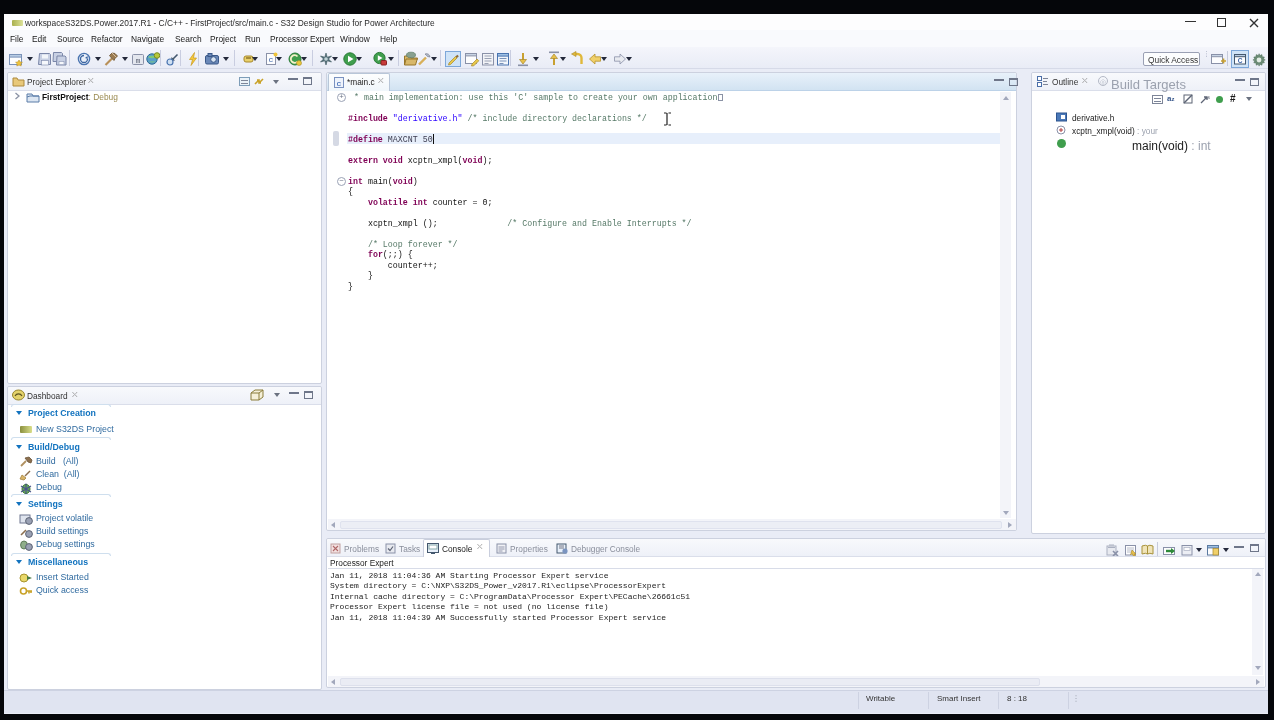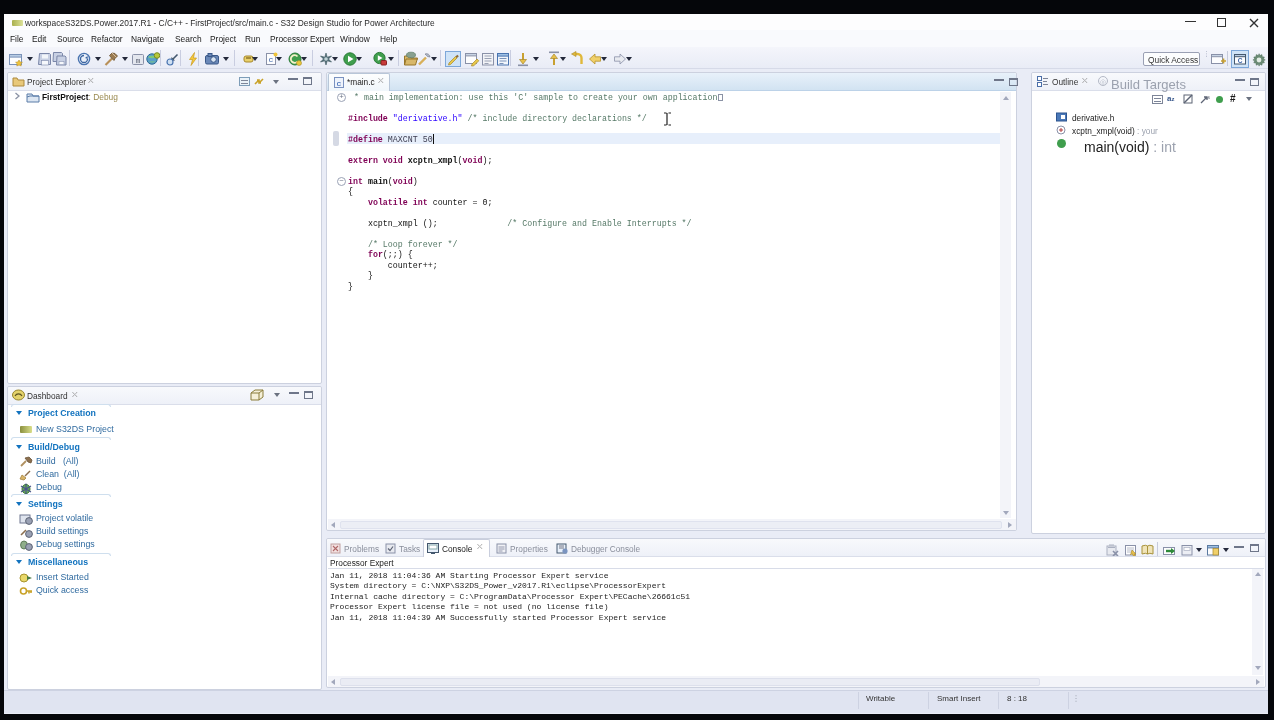--- a/index.html
+++ b/index.html
@@ -17,21 +17,21 @@
 .min-ic{position:absolute;width:10px;height:4px;border-top:2px solid #6e7689}
 .max-ic{position:absolute;width:9px;height:8px;border:1px solid #6e7689;border-top-width:2.2px}
 .ddv{position:absolute;width:0;height:0;border-left:3.5px solid transparent;border-right:3.5px solid transparent;border-top:4px solid #6b7280}
 #statusbar{position:absolute;left:4px;top:690px;width:1264px;height:23px;background:#e0e4f1;border-top:1px solid #cdd2e2}
 .sbt{position:absolute;font-size:8px;color:#333}
 .code{position:absolute;font-family:"Liberation Mono",monospace;font-size:8.3px;white-space:pre;line-height:10.55px;color:#111}
 .con{position:absolute;font-family:"Liberation Mono",monospace;font-size:8px;white-space:pre;line-height:10.45px;color:#222}
 .kw{color:#7f0055;font-weight:bold}
 .cm{color:#577a68}
 .st{color:#2a00ff}
-.fn{font-weight:bold}
+.fn{font-weight:normal}
 .fold{position:absolute;width:9px;height:9px;border:1px solid #9aa2b5;border-radius:50%;background:#fff;color:#6a7285;font-size:7.5px;line-height:7.5px;text-align:center;font-family:"Liberation Mono",monospace}
 .dash-h{position:absolute;font-size:8.8px;font-weight:bold;color:#1273bf}
 .dash-l{position:absolute;font-size:8.8px;color:#2f6a9f}
 .dash-sep{position:absolute;height:3px;border:1px solid #cfdfee;border-bottom:none;border-radius:3px 3px 0 0;width:100px;left:11px}
 .darr{position:absolute;width:0;height:0;border-left:3.5px solid transparent;border-right:3.5px solid transparent;border-top:4.5px solid #1273bf}
 .ctab{position:absolute;top:544px;font-size:8.3px;color:#8a8f9c}
 .vline{position:absolute;width:1px;background:#c6cbdb}
 .sb-track{position:absolute;background:#f3f4f9}
 .arr{position:absolute;width:0;height:0}
 svg{display:block}
@@ -513,21 +513,21 @@
   </div>
 <div class="abs" style="left:1072px;top:112.5px;font-size:8.3px;color:#222">derivative.h</div>
 <div class="abs" style="left:1056px;top:125px;width:11px;height:10px">
     <svg width="11" height="10">
       <circle cx="5" cy="5" r="4" fill="none" stroke="#8a91a8"></circle>
       <path d="M3 5 h4 M5 3 v4" stroke="#b23a3a" stroke-width="1"></path>
     </svg>
   </div>
 <div class="abs" style="left:1072px;top:125.5px;font-size:8.3px;color:#222">xcptn_xmpl(void)<span style="color:#9ba1ae"> : your</span></div>
 <div class="abs" style="left:1057px;top:139px;width:9px;height:9px;border-radius:50%;background:#3f9e4d"></div>
-<div class="abs" style="left:1084px;top:138.5px;font-size:14px;color:#222">main(void)<span style="color:#9ba1ae"> : int</span></div>
+<div class="abs" style="left:1132px;top:138.5px;font-size:12px;color:#222">main(void)<span style="color:#9ba1ae"> : int</span></div>
 
 <div class="panel" style="left:326px;top:538px;width:940px;height:150px"></div>
 <div class="phead" style="left:327px;top:539px;width:938px;height:18px"></div>
 
 <div class="abs" style="left:423px;top:539px;width:67px;height:18px;background:#fff;border:1px solid #c9cedd;border-bottom:none;border-radius:2px 2px 0 0"></div>
 <div class="abs" style="left:330px;top:543px;width:11px;height:11px">
     <svg width="11" height="11">
       <rect x="1" y="1" width="9" height="9" fill="#f2e0e0" stroke="#c0a0a0"></rect>
       <path d="M3 3 l5 5 M8 3 l-5 5" stroke="#b06868" stroke-width="1.1"></path>
     </svg>

